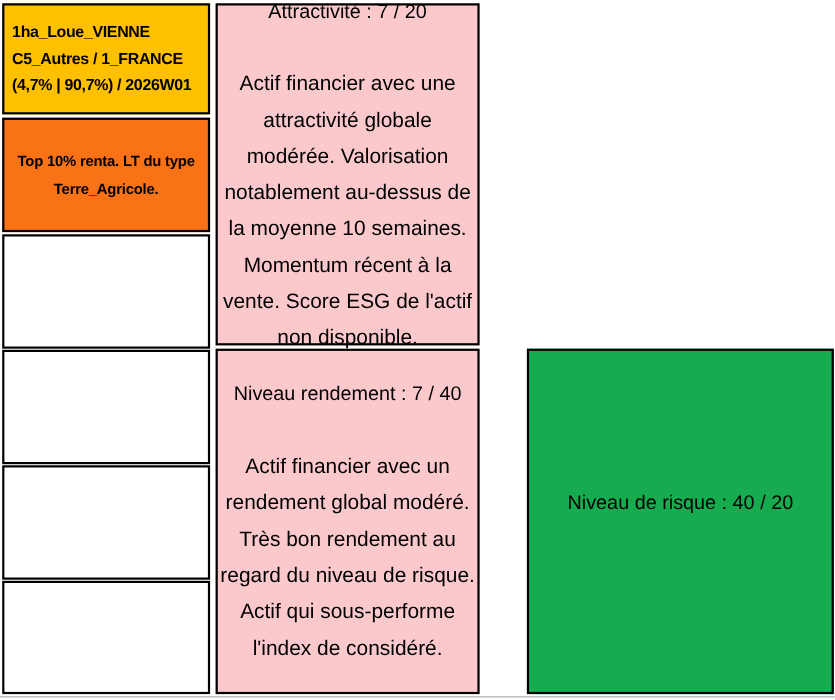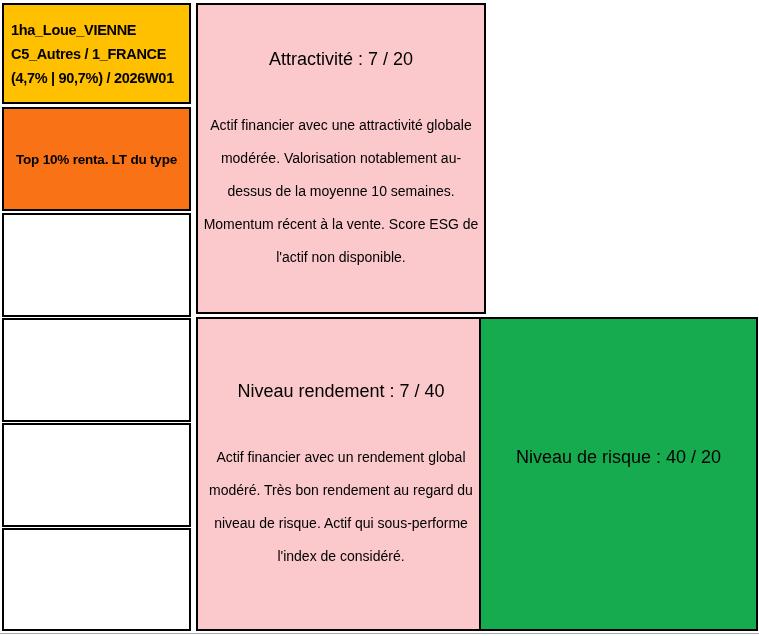--- a/index.html
+++ b/index.html
@@ -43,31 +43,31 @@
     letter-spacing: -0.3px;
   }
   .nline {
     font-size: 13.5px;
     font-weight: bold;
     line-height: 25px;
     white-space: nowrap;
     letter-spacing: -0.2px;
   }
   
-  .c-pink  { background: #FBC9CC; left: 196px; width: 290px; }
+  .c-pink  { background: #FBC9CC; left: 196px; width: 240px; }
   .c-green { background: #17AB50; left: 479px; width: 279px; }
   .row-top    { top: 3px;   height: 311px; }
   .row-bottom { top: 317px; height: 314px; }
   .score-title {
     font-size: 18px;
     line-height: 33px;
     margin-bottom: 33px;
   }
   .score-desc {
-    font-size: 14px;
+    font-size: 19px;
     line-height: 33px;
     padding: 0 2px;
   }
   
   #bottom-separator {
     position: absolute;
     left: 0;
     top: 633px;
     width: 759px;
     height: 1px;
@@ -80,20 +80,21 @@
 <div id="stage">
 
   <div class="cell c-orange">
     <div class="hline">1ha_Loue_VIENNE</div>
     <div class="hline">C5_Autres / 1_FRANCE</div>
     <div class="hline">(4,7% | 90,7%) / 2026W01</div>
   </div>
 
   <div class="cell c-cream">
     <div class="nline">Top 10% renta. LT du type</div>
+    <div class="nline">Terre_Agricole.</div>
   </div>
 
   <div class="cell c-white" id="empty1"></div>
   <div class="cell c-white" id="empty2"></div>
   <div class="cell c-white" id="empty3"></div>
   <div class="cell c-white" id="empty4"></div>
 
   <div class="cell c-pink row-top">
     <div class="score-title">Attractivité : 7 / 20</div>
     <div class="score-desc">Actif financier avec une attractivité globale modérée. Valorisation notablement au-dessus de la moyenne 10 semaines. Momentum récent à la vente. Score ESG de l'actif non disponible.</div>

